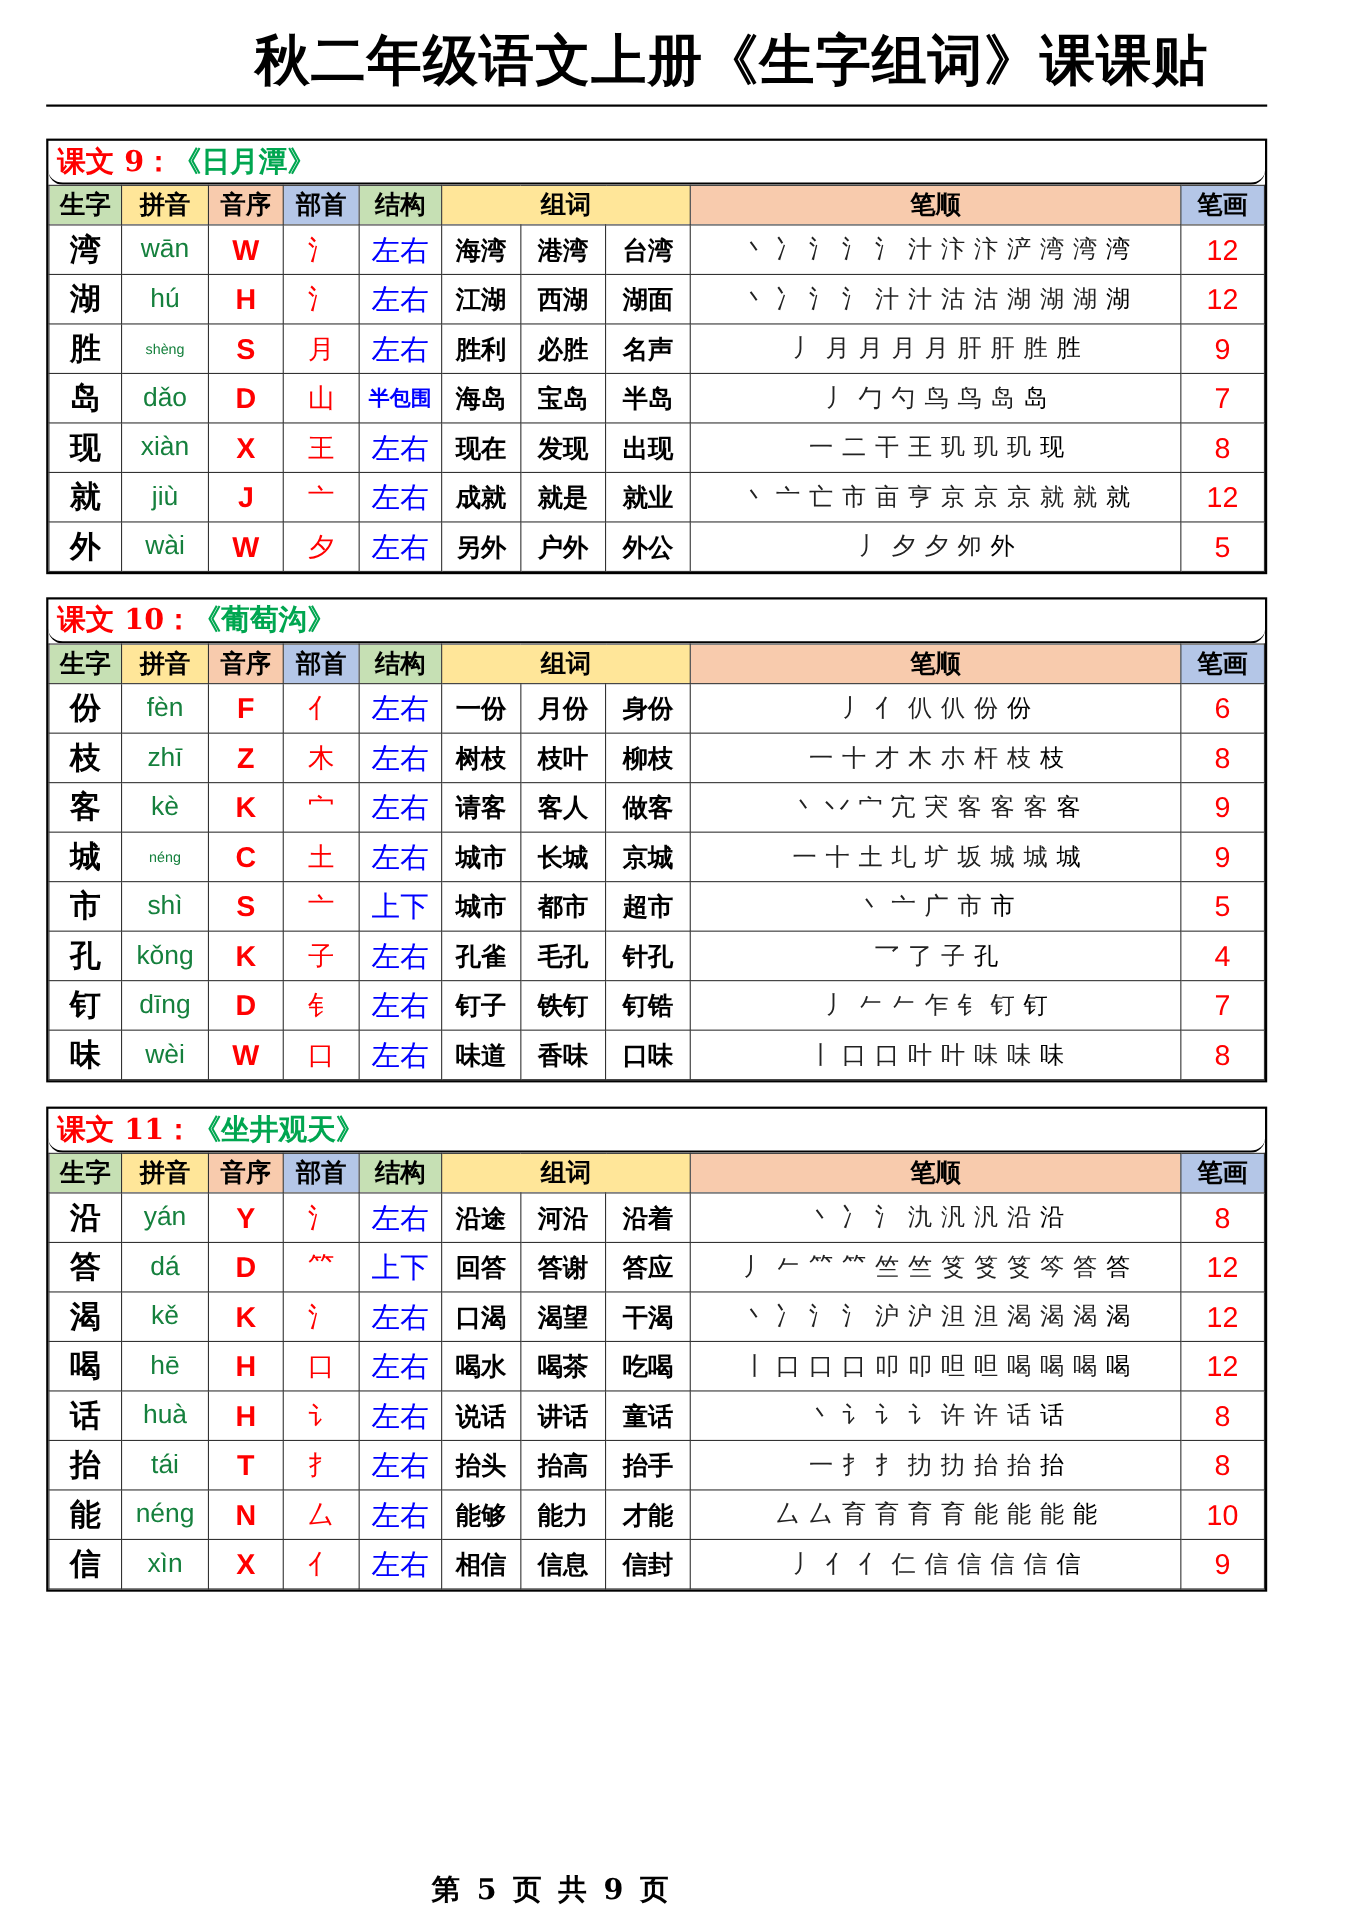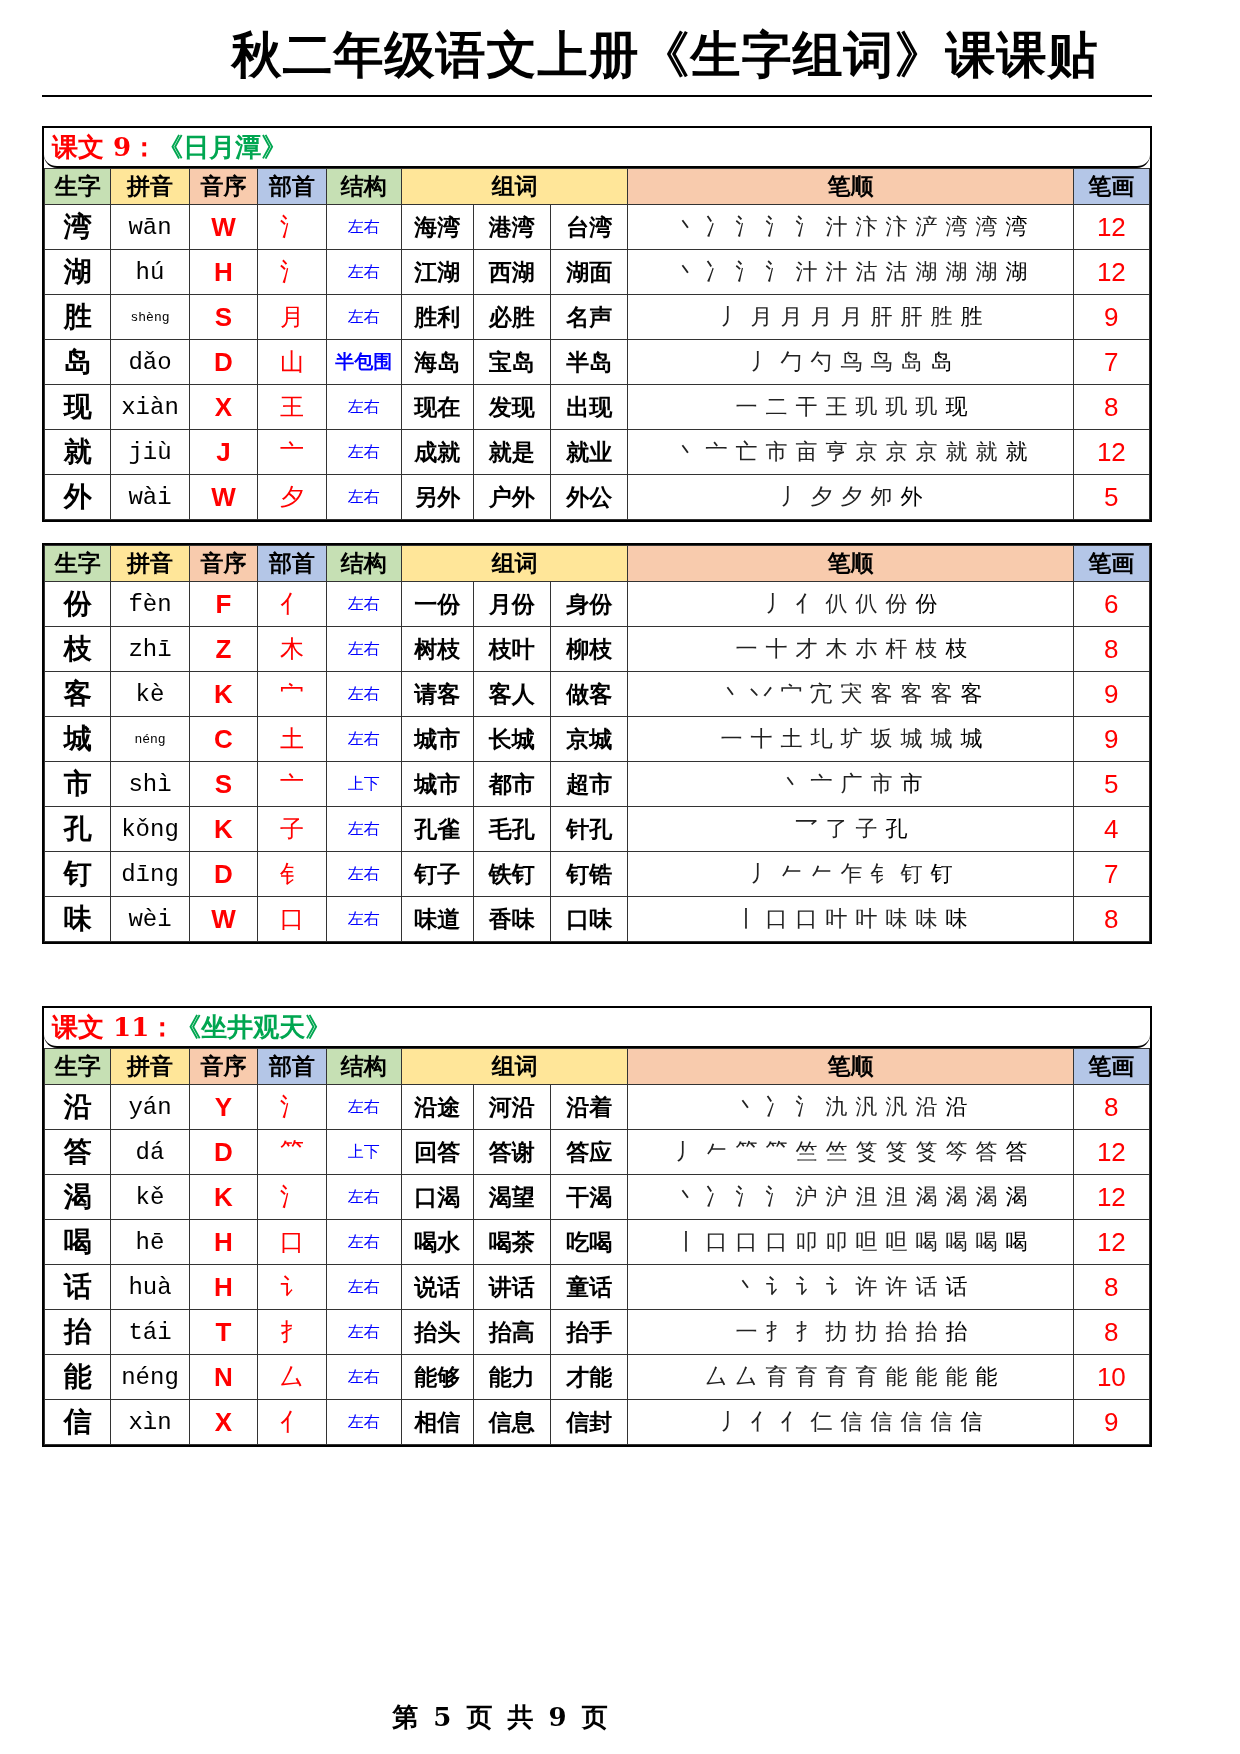--- a/index.html
+++ b/index.html
@@ -12,25 +12,25 @@
   .sec-title .name{color:#00a650;}
   table{border-collapse:collapse;width:100%;table-layout:fixed;border-radius:27px;}
   td,th{border:1px solid #333;text-align:center;vertical-align:middle;padding:0;overflow:hidden;white-space:nowrap;}
   tr.hdr th{height:35px;font-size:23px;font-weight:bold;}
   tr.row td{height:44px;}
   .h-green{background:#c6e0b4;}
   .h-yellow{background:#ffe699;}
   .h-peach{background:#f8cbad;}
   .h-blue{background:#b4c6e7;}
   .c-char{font-size:28px;font-weight:bold;}
-  .c-pinyin{font-size:24px;color:#000000;font-family:Liberation Mono, monospace;}
+  .c-pinyin{font-size:24px;color:#15803d;font-family:Liberation Sans, sans-serif;}
   .c-pinyin.small{font-size:13px;}
   .c-letter{font-size:26px;font-weight:bold;color:#ff0000;font-family:"Liberation Sans",sans-serif;}
   .c-radical{font-size:24px;color:#ff0000;}
-  .c-struct{font-size:16px;color:#0000ff;}
+  .c-struct{font-size:26px;color:#0000ff;}
   .c-struct.small{font-size:19px;font-weight:bold;}
   .c-word{font-size:23px;font-weight:bold;}
   .c-order{text-align:center;padding-left:10px;font-size:22px;letter-spacing:0;font-family:"DejaVu Serif","Liberation Serif",serif;}
   .c-order span{display:inline-block;margin-right:8px;}
   .c-order span.last{color:#000;}
   .c-order span.step{color:#222;}
   .c-count{font-size:26px;color:#ff0000;font-family:"Liberation Sans",sans-serif;}
   .footer{position:absolute;top:1700px;left:0;width:1000px;text-align:center;font-size:26px;font-weight:bold;font-family:"DejaVu Serif","Liberation Serif",serif;word-spacing:6px;}
 </style>
 </head>
@@ -146,20 +146,21 @@
           <td class="c-word">另外</td>
           <td class="c-word">户外</td>
           <td class="c-word">外公</td>
           <td class="c-order"><span class="step">丿</span><span class="step">夕</span><span class="step">夕</span><span class="step">夘</span><span class="last">外</span></td>
           <td class="c-count">5</td>
         </tr>
       </tbody>
     </table>
   </div>
 <div class="section" id="sec1" style="top:543px;">
+    <div class="sec-title"><span class="lesson">课文 10：</span><span class="name">《葡萄沟》</span></div>
     <table>
       <colgroup>
         <col style="width:60px">
         <col style="width:71px">
         <col style="width:62px">
         <col style="width:62px">
         <col style="width:68px">
         <col style="width:65px">
         <col style="width:70px">
         <col style="width:70px">

